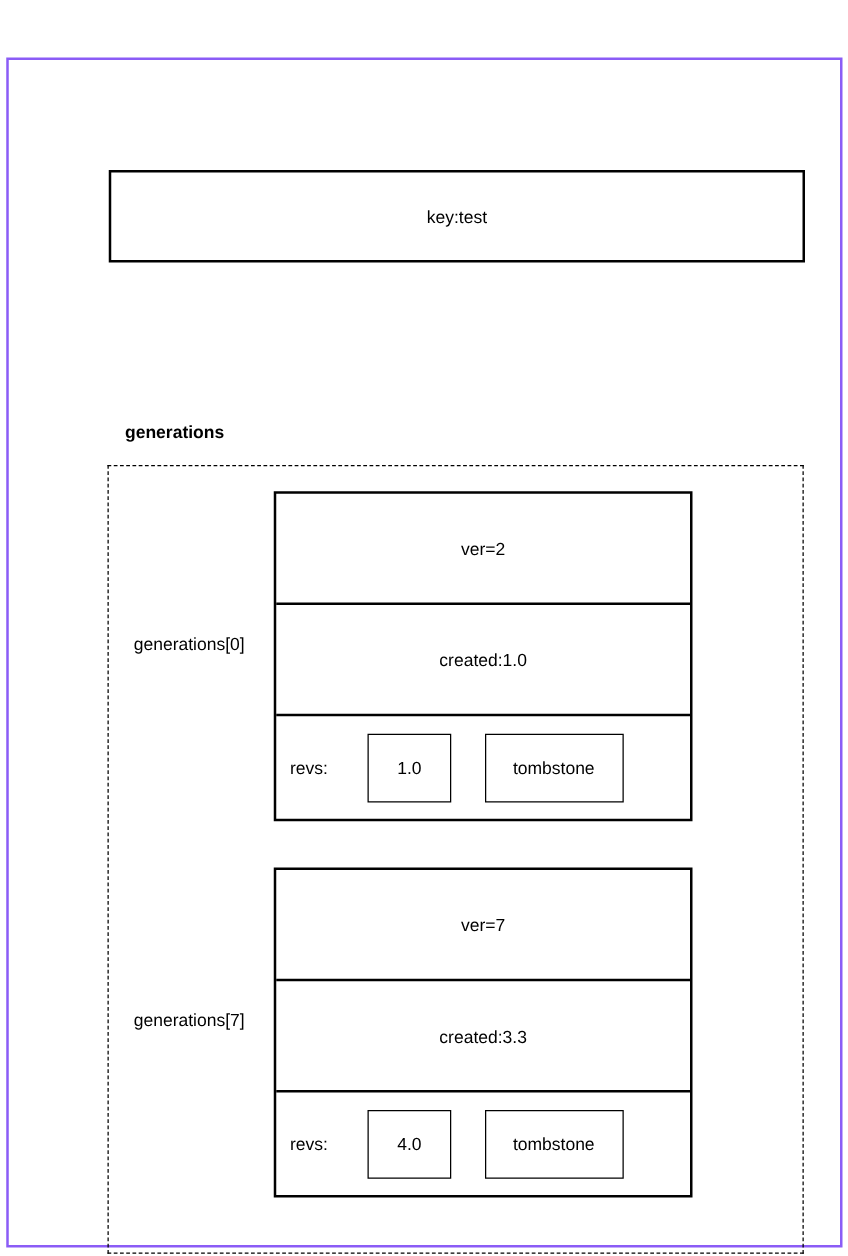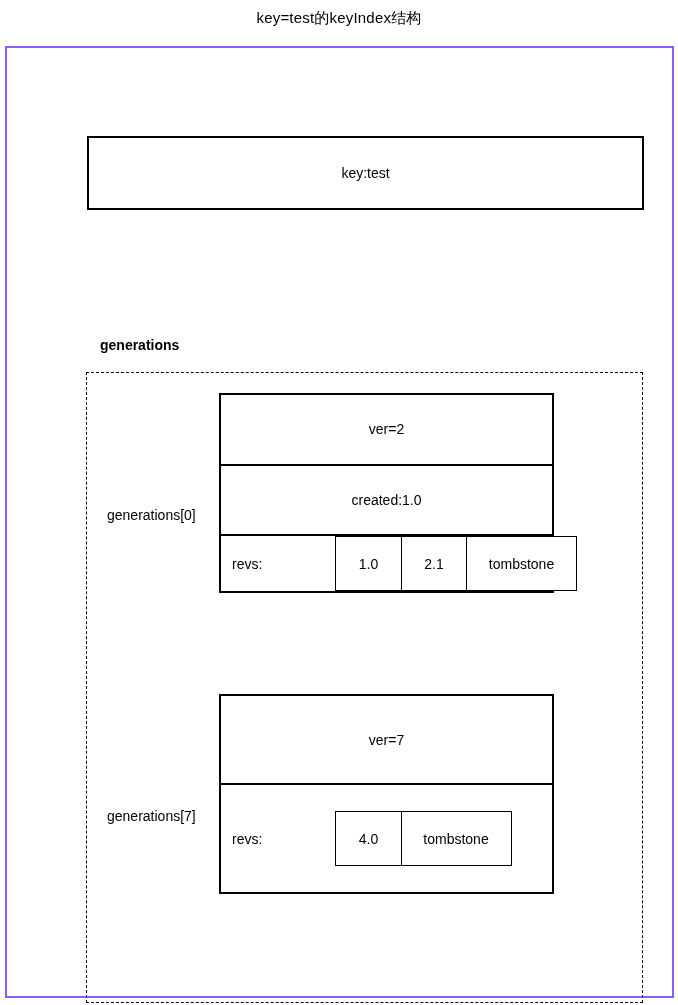--- a/index.html
+++ b/index.html
@@ -70,21 +70,21 @@
     left: 100px;
     font-size: 14px;
     white-space: nowrap;
   }
   .gen0-label { top: 459px; }
   .gen1-label { top: 760px; }
   .gen-box {
     position: absolute;
     left: 212px;
     width: 335px;
-    height: 200px;
+    height: 264px;
     border: 2px solid #000000;
     box-sizing: border-box;
     display: flex;
     flex-direction: column;
     background: #ffffff;
   }
   .gen0-box { top: 345px; }
   .gen1-box { top: 646px; }
   .gen-row {
     box-sizing: border-box;
@@ -102,42 +102,42 @@
     position: relative;
     justify-content: flex-start;
   }
   .revs-label {
     position: absolute;
     left: 11px;
     font-size: 14px;
   }
   .rev-cells {
     display: flex;
-    margin-left: 114px;
+    margin-left: 73px;
+    gap: 28px;
   }
   .rev-cell {
     height: 55px;
     border: 1.5px solid #000000;
     box-sizing: border-box;
     display: flex;
     align-items: center;
     justify-content: center;
     font-size: 14px;
     background: #ffffff;
   }
   .rev-cell + .rev-cell { margin-left: -1.5px; }
   .w-num { width: 67px; }
   .w-tomb { width: 111px; }
 </style>
 </head>
 <body>
 
 <div class="canvas">
 
-  <div class="diagram-title">key=test的keyIndex结构</div>
 
   <div class="outer-box">
 
     <div class="field-box key-box">
       <span>key:test</span>
     </div>
 
 
     <div class="generations-label">generations</div>
 
@@ -149,31 +149,33 @@
       <div class="gen-row gen-row-ver">
         <span>ver=2</span>
       </div>
       <div class="gen-row gen-row-created">
         <span>created:1.0</span>
       </div>
       <div class="gen-row gen-row-revs">
         <span class="revs-label">revs:</span>
         <div class="rev-cells">
           <div class="rev-cell w-num">1.0</div>
-          <div class="rev-cell w-num">2.1</div>
           <div class="rev-cell w-tomb">tombstone</div>
         </div>
       </div>
     </div>
 
     <div class="gen-item-label gen1-label">generations[7]</div>
 
     <div class="gen-box gen1-box">
       <div class="gen-row gen-row-ver">
         <span>ver=7</span>
+      </div>
+      <div class="gen-row gen-row-created">
+        <span>created:3.3</span>
       </div>
       <div class="gen-row gen-row-revs">
         <span class="revs-label">revs:</span>
         <div class="rev-cells">
           <div class="rev-cell w-num">4.0</div>
           <div class="rev-cell w-tomb">tombstone</div>
         </div>
       </div>
     </div>
 

